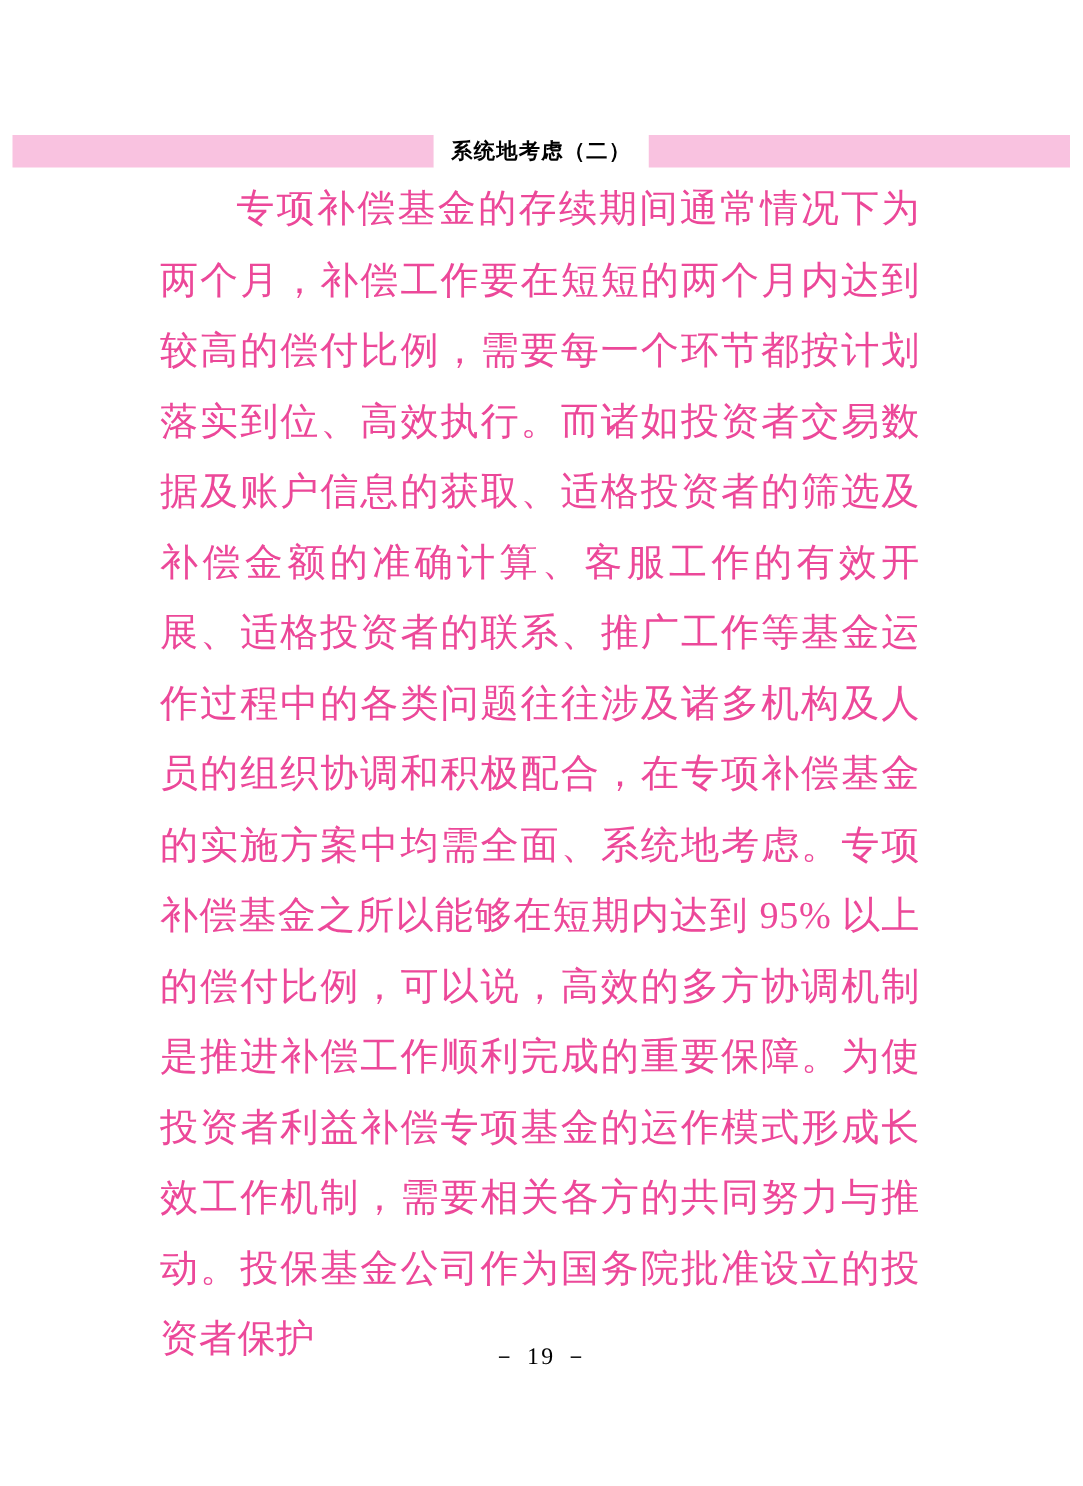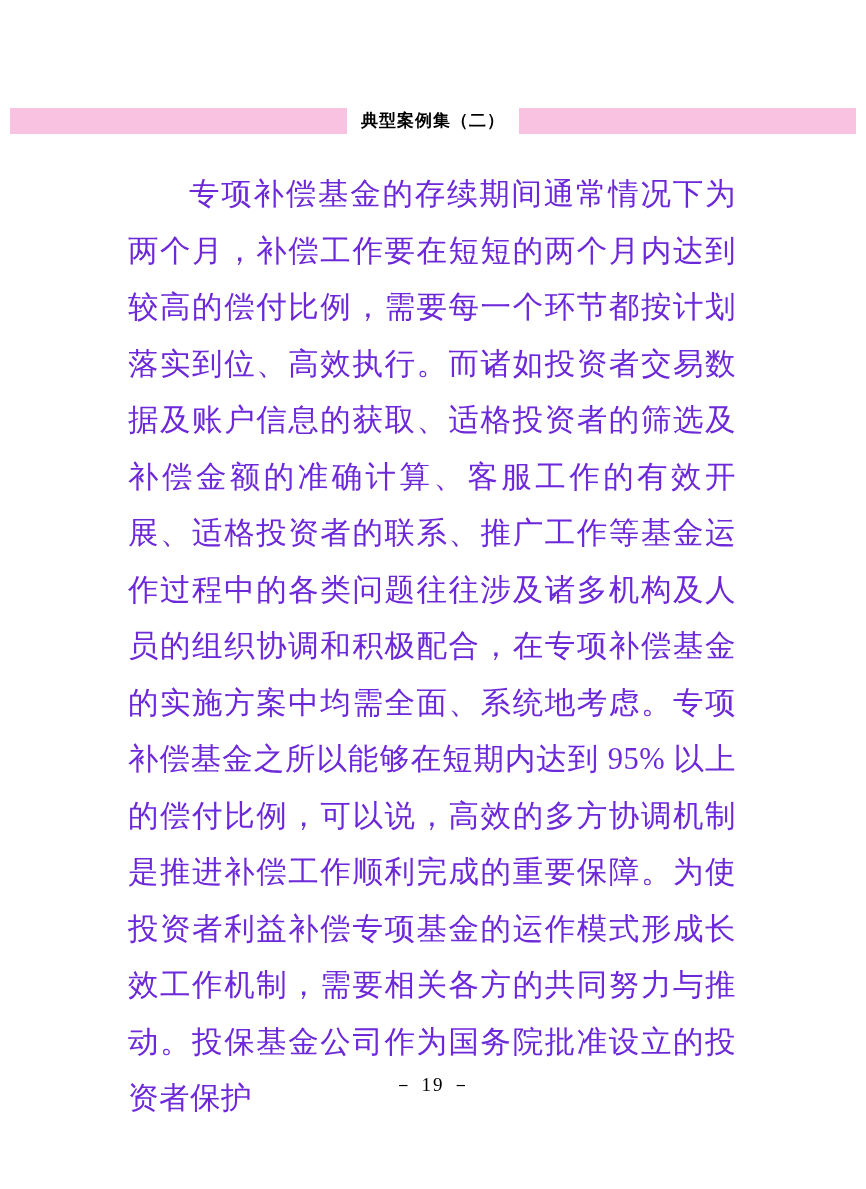--- a/index.html
+++ b/index.html
@@ -49,26 +49,26 @@
     letter-spacing: 1px;
     color: #000000;
     white-space: nowrap;
     background: #ffffff;
     line-height: 26px;
   }
 
   
   .body-text {
     position: absolute;
-    top: 166px;
+    top: 139px;
     left: 128px;
     width: 608px;
     font-size: 30.5px;
     line-height: 56.5px;
-    color: #6d28d9;
+    color: #ec4899;
     text-align: justify;
     text-justify: inter-ideograph;
     letter-spacing: 0.5px;
     font-family: "Liberation Serif", "DejaVu Serif", serif;
   }
   .body-text p {
     margin: 0;
     text-indent: 2em;
   }
 
@@ -89,21 +89,21 @@
     padding: 0 4px;
   }
 </style>
 </head>
 <body>
 
 <div class="page">
 
   <div class="header-band">
     <div class="header-rule"></div>
-    <div class="header-title">典型案例集（二）</div>
+    <div class="header-title">系统地考虑（二）</div>
     <div class="header-rule"></div>
   </div>
 
   <div class="body-text">
     <p>专项补偿基金的存续期间通常情况下为两个月，补偿工作要在短短的两个月内达到较高的偿付比例，需要每一个环节都按计划落实到位、高效执行。而诸如投资者交易数据及账户信息的获取、适格投资者的筛选及补偿金额的准确计算、客服工作的有效开展、适格投资者的联系、推广工作等基金运作过程中的各类问题往往涉及诸多机构及人员的组织协调和积极配合，在专项补偿基金的实施方案中均需全面、系统地考虑。专项补偿基金之所以能够在短期内达到 95% 以上的偿付比例，可以说，高效的多方协调机制是推进补偿工作顺利完成的重要保障。为使投资者利益补偿专项基金的运作模式形成长效工作机制，需要相关各方的共同努力与推动。投保基金公司作为国务院批准设立的投资者保护</p>
   </div>
 
   <div class="footer">
     <span class="pageno">－ 19 －</span>
   </div>

